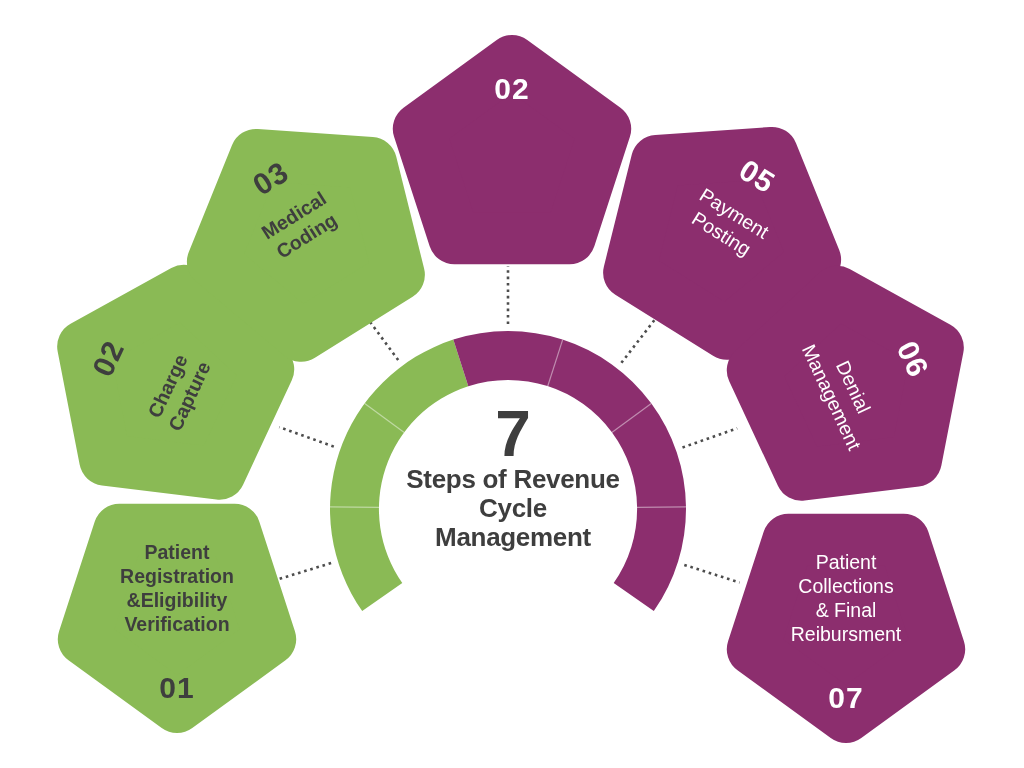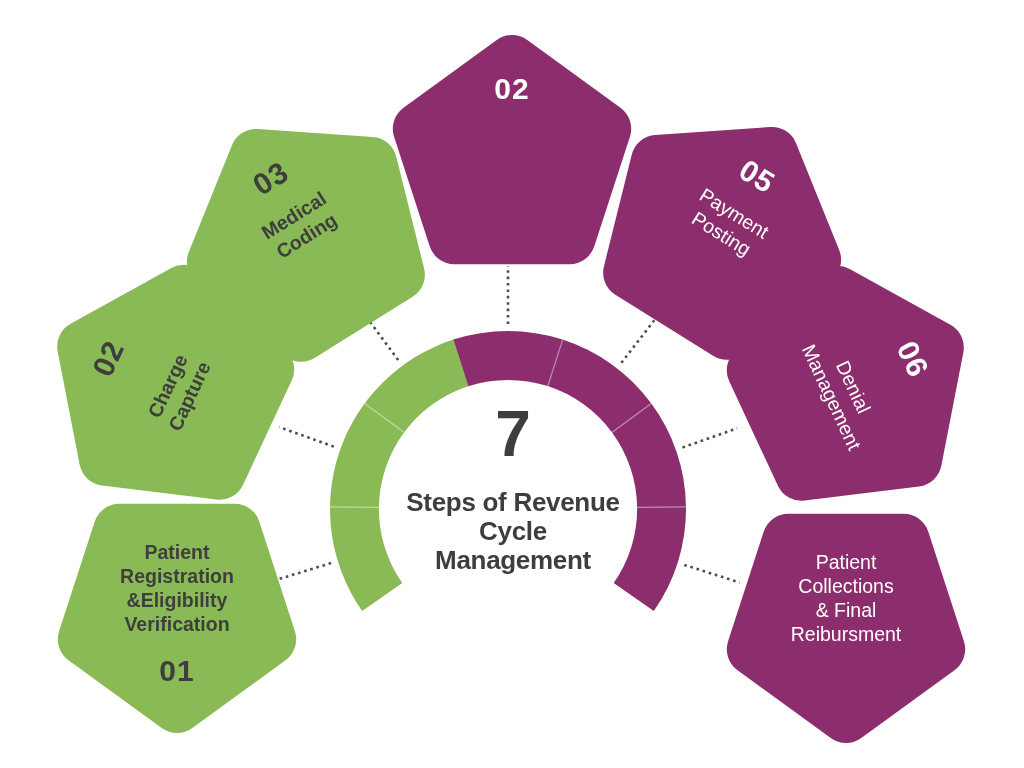--- a/index.html
+++ b/index.html
@@ -25,33 +25,33 @@
   .content{position:absolute;inset:0;text-align:center;}
   .num{
     position:absolute;left:0;right:0;top:36px;
     font-size:30px;font-weight:700;letter-spacing:1px;line-height:38px;
   }
   .label{
     position:absolute;left:8px;right:8px;top:108px;
     font-size:19.5px;line-height:24px;white-space:pre-line;
   }
   .label.hi{top:86px;}
-  .flip .num{top:168px;}
+  .flip .num{top:185px;}
   .flip .label{top:56px;}
   .green .num,.green .label{color:var(--dark);}
   .green .label{font-weight:700;}
   .purple .num,.purple .label{color:var(--light);}
   .purple .label{font-weight:400;}
   
   .center-title{
     position:absolute;left:373px;top:404px;width:280px;
     text-align:center;color:var(--dark);
   }
   .big-number{font-size:64px;font-weight:700;line-height:60px;}
-  .title-lines{font-size:26px;font-weight:700;line-height:29px;margin-top:24px;white-space:pre-line;letter-spacing:-0.3px;}
+  .title-lines{font-size:26px;font-weight:700;line-height:29px;margin-top:1px;white-space:pre-line;letter-spacing:-0.3px;}
 </style>
 </head>
 <body>
 
 <div class="stage">
 
   <svg class="ring-svg" viewBox="0 0 1024 768">
 
     <path class="arc-green" d="M 362.2 611.1 A 178 178 0 0 1 453.3 339.6 L 468.3 386.2 A 129 129 0 0 0 402.3 583.0 Z"></path>
 
@@ -157,16 +157,17 @@
 
   <div class="step purple" style="left:721px;top:494px;">
     <svg class="pent" viewBox="0 0 250 250" style="transform:rotate(180deg);">
       <polygon class="pg" points="125,27 218.2,94.7 182.6,204.3 67.4,204.3 31.8,94.7"></polygon>
     </svg>
     <div class="content flip">
       <div class="label">Patient
 Collections
 &amp; Final
 Reibursment</div>
+      <div class="num">07</div>
     </div>
   </div>
 
 </div>
 
 </body></html>

